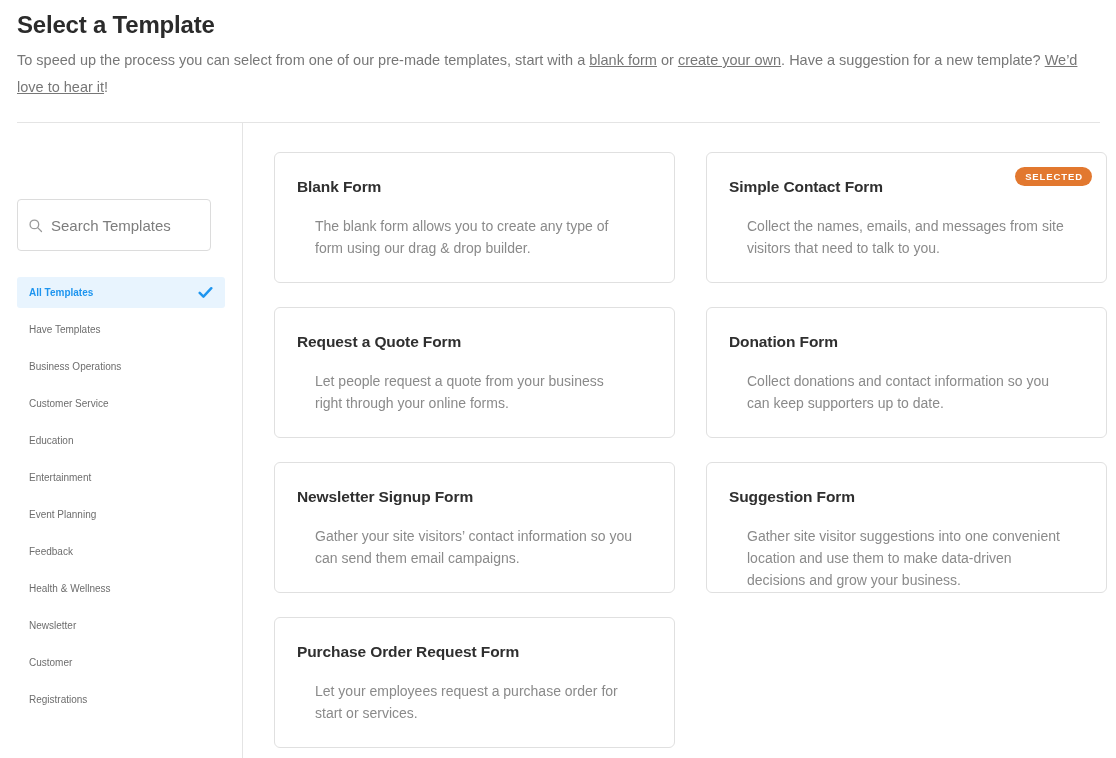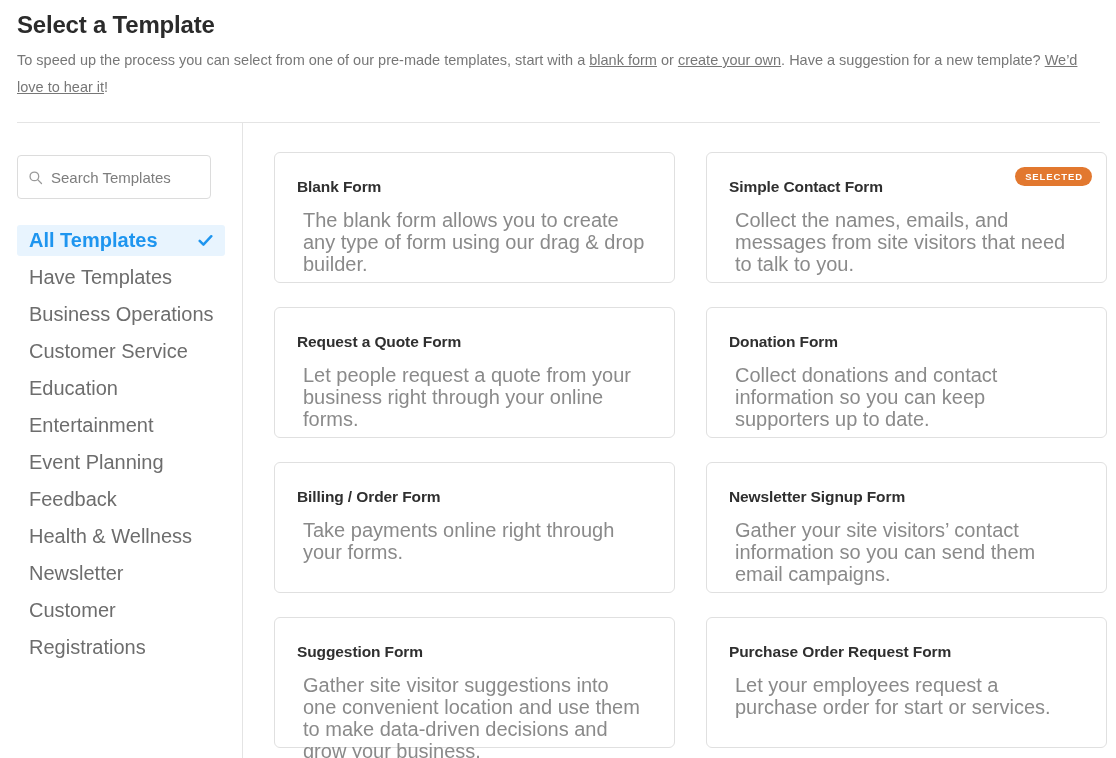--- a/index.html
+++ b/index.html
@@ -70,27 +70,28 @@
     width: 243px;
     flex: 0 0 243px;
     border-right: 1px solid #e4e4e4;
     padding: 32px 17px 0 17px;
   }
 
   
   .search-box {
     position: relative;
     width: 194px;
-    height: 44px;
+    height: 52px;
     border: 1px solid #dcdcdc;
     border-radius: 4px;
     background: #ffffff;
     display: flex;
     align-items: center;
     padding: 0 10px;
+    margin-top: 44px;
   }
   .search-icon {
     flex: 0 0 auto;
     width: 15px;
     height: 15px;
     margin-right: 8px;
     display: block;
     color: #9a9a9a;
   }
   .search-input {
@@ -115,21 +116,21 @@
     padding: 0;
   }
   .cat-item {
     display: flex;
     align-items: center;
     justify-content: space-between;
     height: 31px;
     padding: 0 12px;
     margin-bottom: 6px;
     border-radius: 3px;
-    font-size: 20px;
+    font-size: 10px;
     color: #6d6d6d;
     cursor: pointer;
     white-space: nowrap;
   }
   .cat-item.active {
     background: #e8f4fe;
     color: #1e95ef;
     font-weight: bold;
   }
   .cat-check {
@@ -163,24 +164,24 @@
   }
   .card-title {
     font-size: 15.5px;
     font-weight: bold;
     color: #2f2f2f;
     margin: 0 0 12px 0;
     line-height: 20px;
     letter-spacing: -0.1px;
   }
   .card-desc {
-    font-size: 20px;
+    font-size: 14px;
     line-height: 22px;
     color: #8a8a8a;
-    margin: 6px;
+    margin: 18px;
     max-width: 348px;
   }
   .badge {
     position: absolute;
     top: 14px;
     right: 14px;
     background: #e2782f;
     color: #ffffff;
     font-size: 9.5px;
     font-weight: bold;
@@ -271,24 +272,20 @@
           </div>
           <div class="card">
             <h3 class="card-title">Request a Quote Form</h3>
             <p class="card-desc">Let people request a quote from your business right through your online forms.</p>
           </div>
           <div class="card">
             <h3 class="card-title">Donation Form</h3>
             <p class="card-desc">Collect donations and contact information so you can keep supporters up to date.</p>
           </div>
           <div class="card">
-            <h3 class="card-title">Billing / Order Form</h3>
-            <p class="card-desc">Take payments online right through your forms.</p>
-          </div>
-          <div class="card">
             <h3 class="card-title">Newsletter Signup Form</h3>
             <p class="card-desc">Gather your site visitors’ contact information so you can send them email campaigns.</p>
           </div>
           <div class="card">
             <h3 class="card-title">Suggestion Form</h3>
             <p class="card-desc">Gather site visitor suggestions into one convenient location and use them to make data-driven decisions and grow your business.</p>
           </div>
           <div class="card">
             <h3 class="card-title">Purchase Order Request Form</h3>
             <p class="card-desc">Let your employees request a purchase order for start or services.</p>

